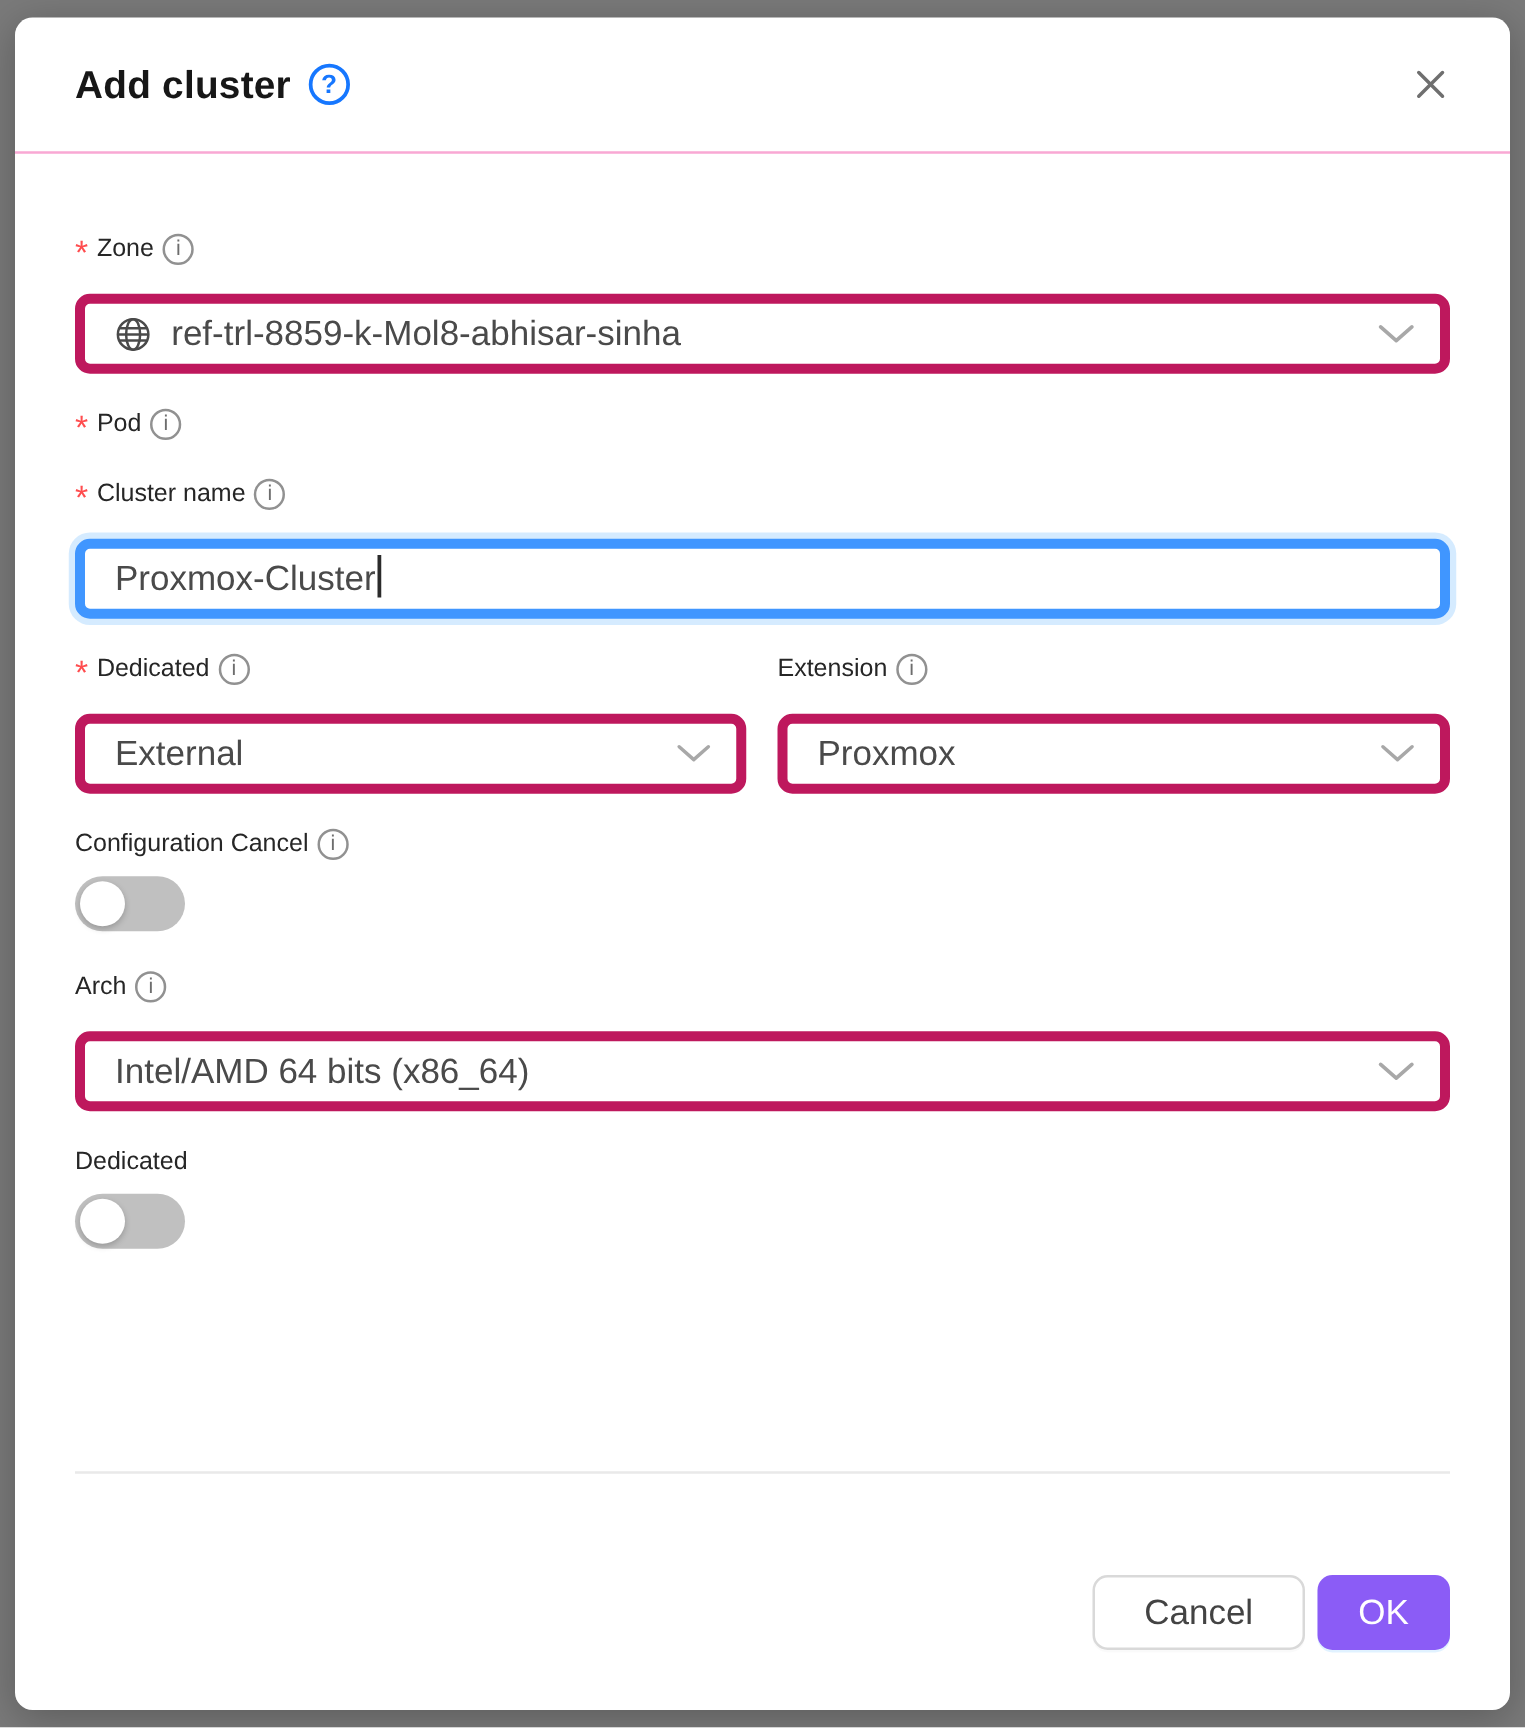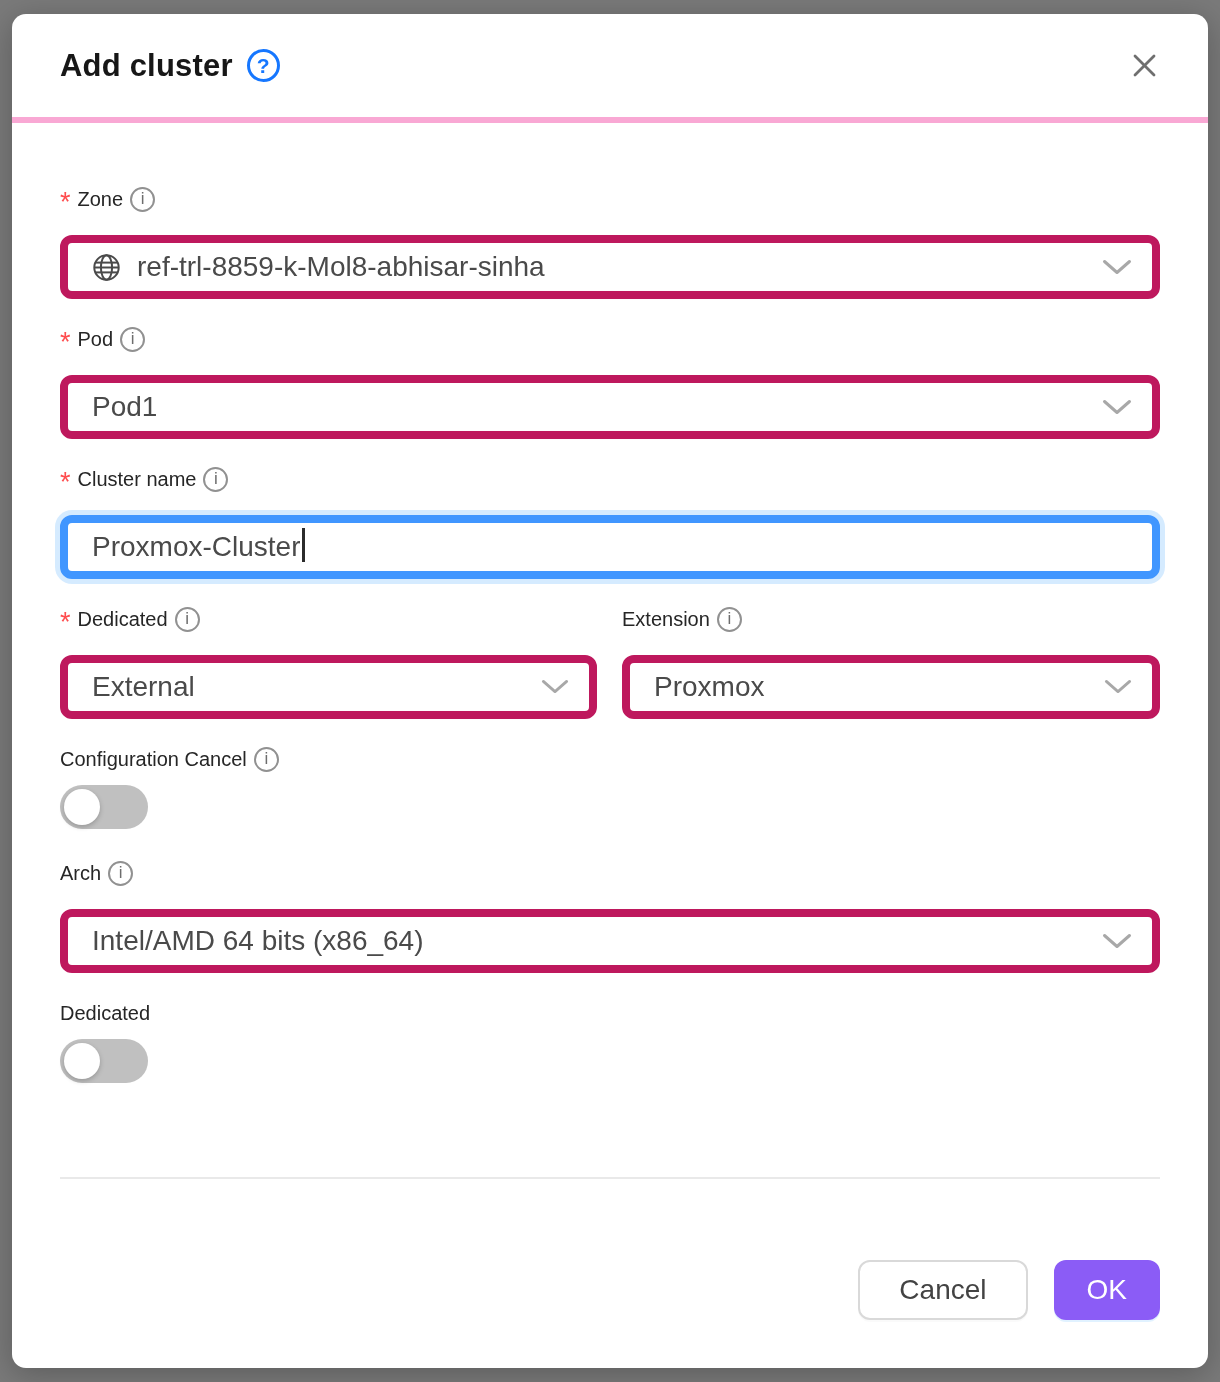--- a/index.html
+++ b/index.html
@@ -3,21 +3,21 @@
 <meta charset="utf-8">
 <style>
   html,body{margin:0;padding:0;width:1220px;height:1382px;overflow:hidden;
     font-family:"Liberation Sans",sans-serif;}
   .backdrop{position:relative;width:1220px;height:1382px;background:#7a7a7a;}
   .modal{position:absolute;left:12px;top:14px;width:1196px;height:1354px;
     background:#fff;border-radius:14px;display:flex;flex-direction:column;
     box-shadow:0 6px 32px rgba(0,0,0,.25);}
   
   .modal-header{height:109px;flex:0 0 109px;display:flex;align-items:center;
-    padding:0 48px;border-bottom:6px solid #f9a8d4;box-sizing:border-box;}
+    padding:0 48px;border-bottom:2px solid #f9a8d4;box-sizing:border-box;}
   .modal-title{font-size:31px;font-weight:bold;color:#171717;letter-spacing:.2px;}
   .help-icon{width:33px;height:33px;border:3px solid #1677ff;border-radius:50%;
     color:#1677ff;font-weight:bold;font-size:21px;display:flex;align-items:center;
     justify-content:center;margin-left:14px;box-sizing:border-box;cursor:pointer;}
   .close-btn{margin-left:auto;cursor:pointer;display:flex;align-items:center;}
   
   .modal-body{padding:60px 48px 0 48px;flex:1 1 auto;}
   .form-item{margin-bottom:24px;}
   .label-row{display:flex;align-items:center;height:32px;margin-bottom:20px;}
   .req{color:#ff4d4f;font-size:27px;margin-right:7px;line-height:32px;
@@ -42,21 +42,21 @@
   .form-row .col-left{width:537px;flex:0 0 537px;}
   .form-row .col-right{flex:1 1 auto;}
   
   .switch{width:88px;height:44px;border-radius:22px;background:#c0c0c0;
     position:relative;margin-top:10px;cursor:pointer;}
   .switch .knob{position:absolute;left:4px;top:4px;width:36px;height:36px;
     border-radius:50%;background:#fff;box-shadow:0 2px 5px rgba(0,0,0,.22);}
   .toggle-item{margin-bottom:28px;}
   
   .footer-divider{height:2px;background:#e9e9e9;margin:33px 48px 0 48px;}
-  .modal-footer{display:flex;justify-content:flex-end;align-items:center;gap:26px;
+  .modal-footer{display:flex;justify-content:flex-end;align-items:center;gap:10px;
     padding:81px 48px 48px 60px;}
   .btn{height:60px;border-radius:12px;font-size:28px;display:flex;align-items:center;
     justify-content:center;box-sizing:border-box;cursor:pointer;border:none;
     font-family:"Liberation Sans",sans-serif;}
   .btn-cancel{background:#fff;border:2px solid #d9d9d9;color:#434343;padding:0 39px;
     box-shadow:0 2px 0 rgba(0,0,0,.02);}
   .btn-ok{background:#8b5cf6;color:#fff;padding:0 33px;
     box-shadow:0 2px 0 rgba(5,145,255,.12);}
 </style>
 </head>
@@ -102,28 +102,20 @@
           </span>
         </div>
       </div>
 
       <div class="form-item">
         <div class="label-row">
           <span class="req">*</span>
           <span class="lbl">Pod</span>
           <span class="info-icon">i</span>
         </div>
-        <div class="control">
-          <span class="value">Pod1</span>
-          <span class="chevron">
-            <svg width="30" height="17" viewBox="0 0 30 17" fill="none">
-              <polyline points="2.5,2.5 15,13.5 27.5,2.5" stroke="#a8a8a8" stroke-width="3" stroke-linecap="round" stroke-linejoin="round"></polyline>
-            </svg>
-          </span>
-        </div>
       </div>
 
       <div class="form-item">
         <div class="label-row">
           <span class="req">*</span>
           <span class="lbl">Cluster name</span>
           <span class="info-icon">i</span>
         </div>
         <div class="control input-focused">
           <span class="value" style="flex:0 0 auto;">Proxmox-Cluster</span>

